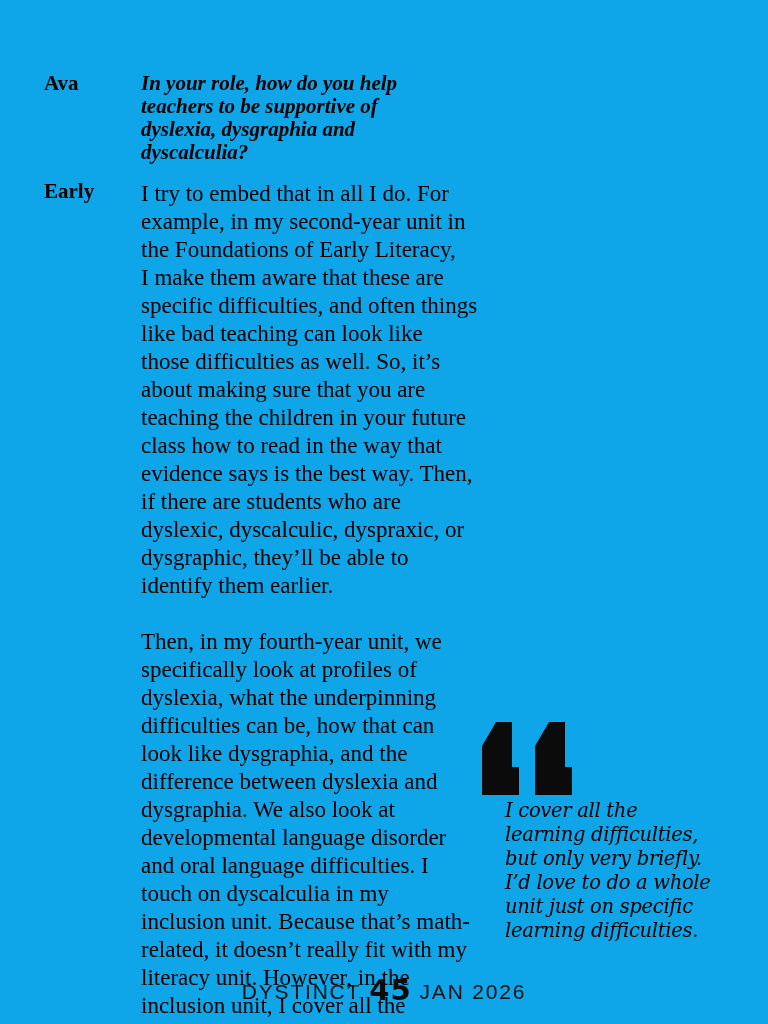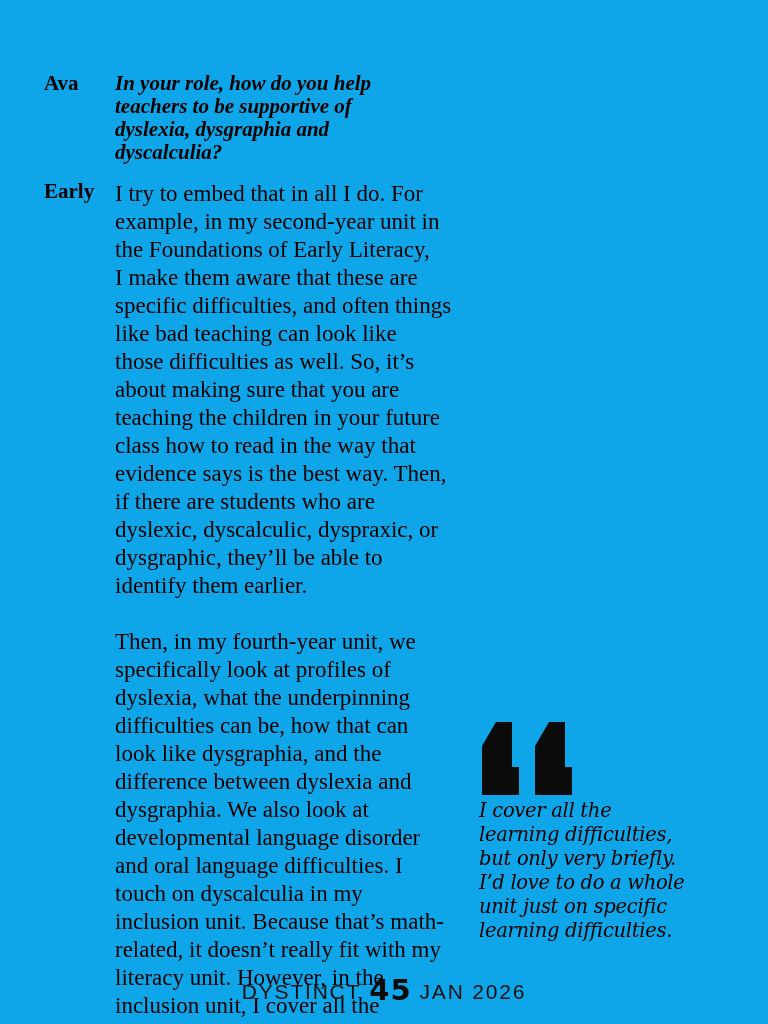--- a/index.html
+++ b/index.html
@@ -7,21 +7,21 @@
   .page {
     position: relative;
     width: 768px;
     height: 1024px;
     margin: 0 auto;
     background: #0ea5e9;
     color: #000000;
     overflow: hidden;
     font-family: "Liberation Serif", serif;
   }
-  .lines { white-space: pre-line; }
+  .lines { white-space: pre-line; margin-left: 26px; }
 
   
   .qa-row {
     position: absolute;
     left: 44px;
     display: flex;
     align-items: flex-start;
   }
   .qa-question { top: 72px; }
   .qa-answer   { top: 180px; }

